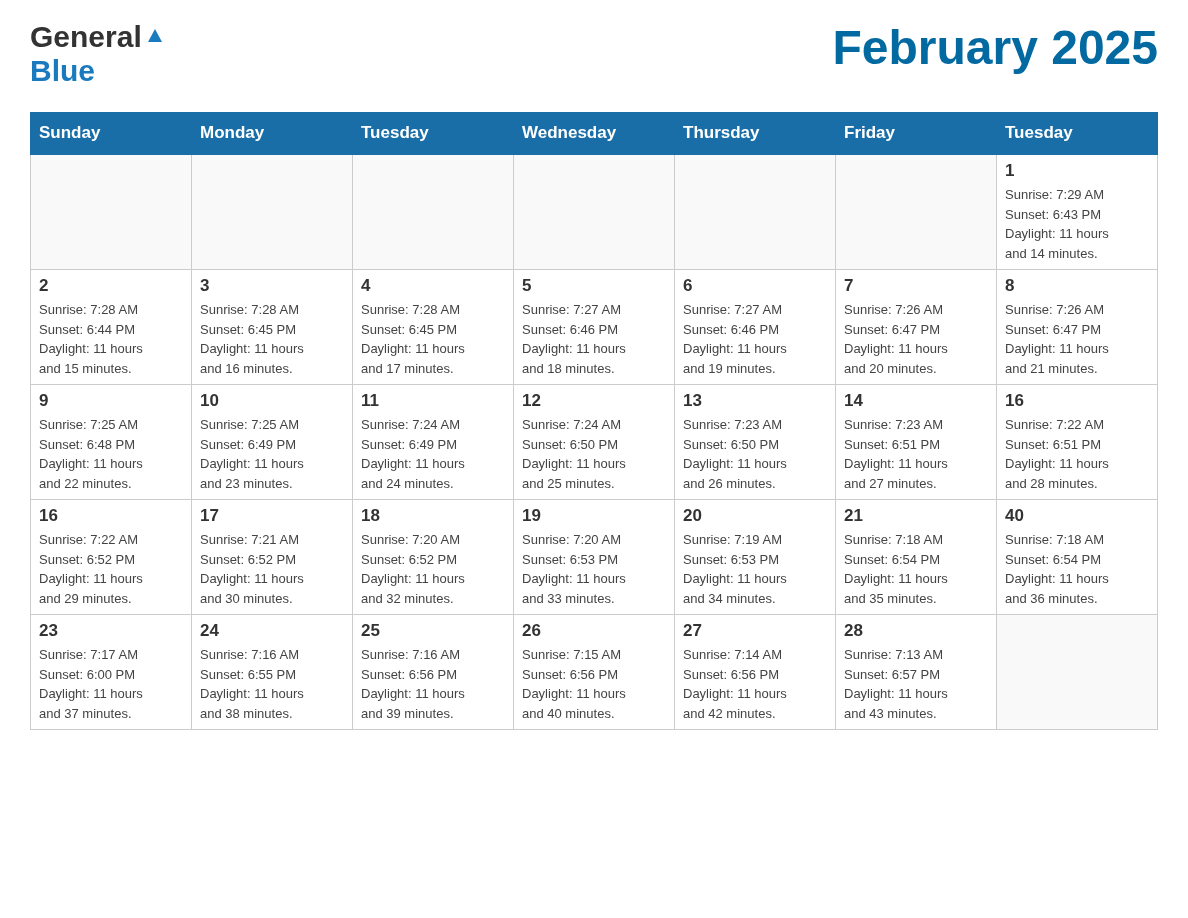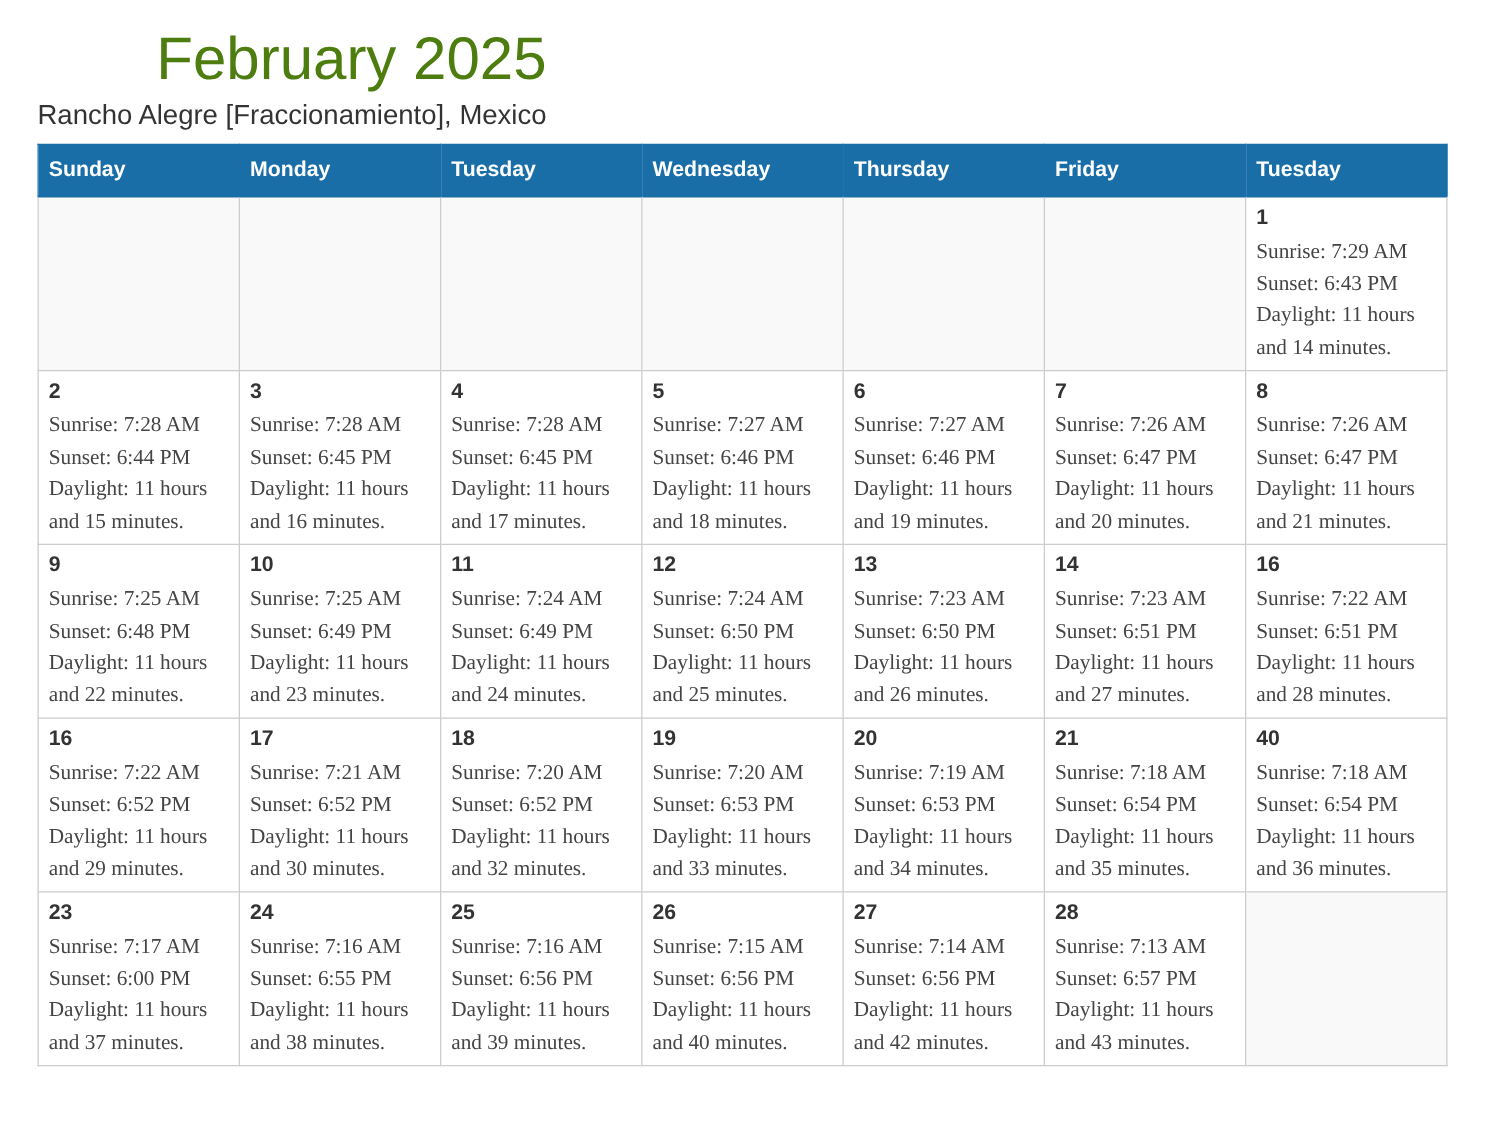--- a/index.html
+++ b/index.html
@@ -19,32 +19,32 @@
     #logo {
       display: flex;
       flex-direction: column;
       align-items: flex-start;
     }
     #title-block {
       text-align: right;
     }
     #month-year {
       font-size: 48px;
-      font-weight: normal;
-      color: #4d7c0f;
+      font-weight: bold;
+      color: #0369a1;
     }
     #location {
       font-size: 22px;
       color: #333;
       margin-top: 4px;
     }
     #calendar {
       width: 100%;
       border-collapse: collapse;
-      margin-top: 10px;
+      margin-top: 24px;
     }
     #calendar thead tr th {
       background-color: #1a6ea8;
       color: #fff;
       font-size: 17px;
       font-weight: bold;
       padding: 10px 8px;
       text-align: left;
       border: 1px solid #1a6ea8;
     }
@@ -58,43 +58,52 @@
     #calendar tbody tr td.empty {
       background: #f9f9f9;
     }
     .day-number {
       font-size: 17px;
       font-weight: bold;
       color: #333;
       margin-bottom: 4px;
     }
     .day-info {
-      font-size: 17px;
+      font-size: 13px;
       color: #444;
       line-height: 1.5;
-      font-family: Liberation Serif, serif;
     }
     #calendar tbody tr:first-child td {
       border-top: 2px solid #1a6ea8;
     }
     #calendar tbody tr td:first-child {
       border-left: 1px solid #ccc;
     }
     .logo-row {
       display: flex;
       align-items: center;
     }
   </style>
 </head>
 <body>
 
 <div id="header">
+  <div id="logo">
+    <div class="logo-row">
+      <span style="font-size:30px;font-weight:bold;color:#333;">General</span>
+      <svg width="22" height="22" viewBox="0 0 22 22" style="margin-left:2px;margin-top:-4px;">
+        <polygon points="4,18 18,18 11,5" fill="#1a7abf"></polygon>
+      </svg>
+    </div>
+    <div>
+      <span style="font-size:30px;font-weight:bold;color:#1a7abf;">Blue</span>
+    </div>
+  </div>
   <div id="title-block">
     <div id="month-year">February 2025</div>
-    <div id="location">Rancho Alegre [Fraccionamiento], Mexico</div>
   </div>
 </div>
 
 <table id="calendar">
   <thead>
     <tr>
     <th>Sunday</th>
         <th>Monday</th>
         <th>Tuesday</th>
         <th>Wednesday</th>

